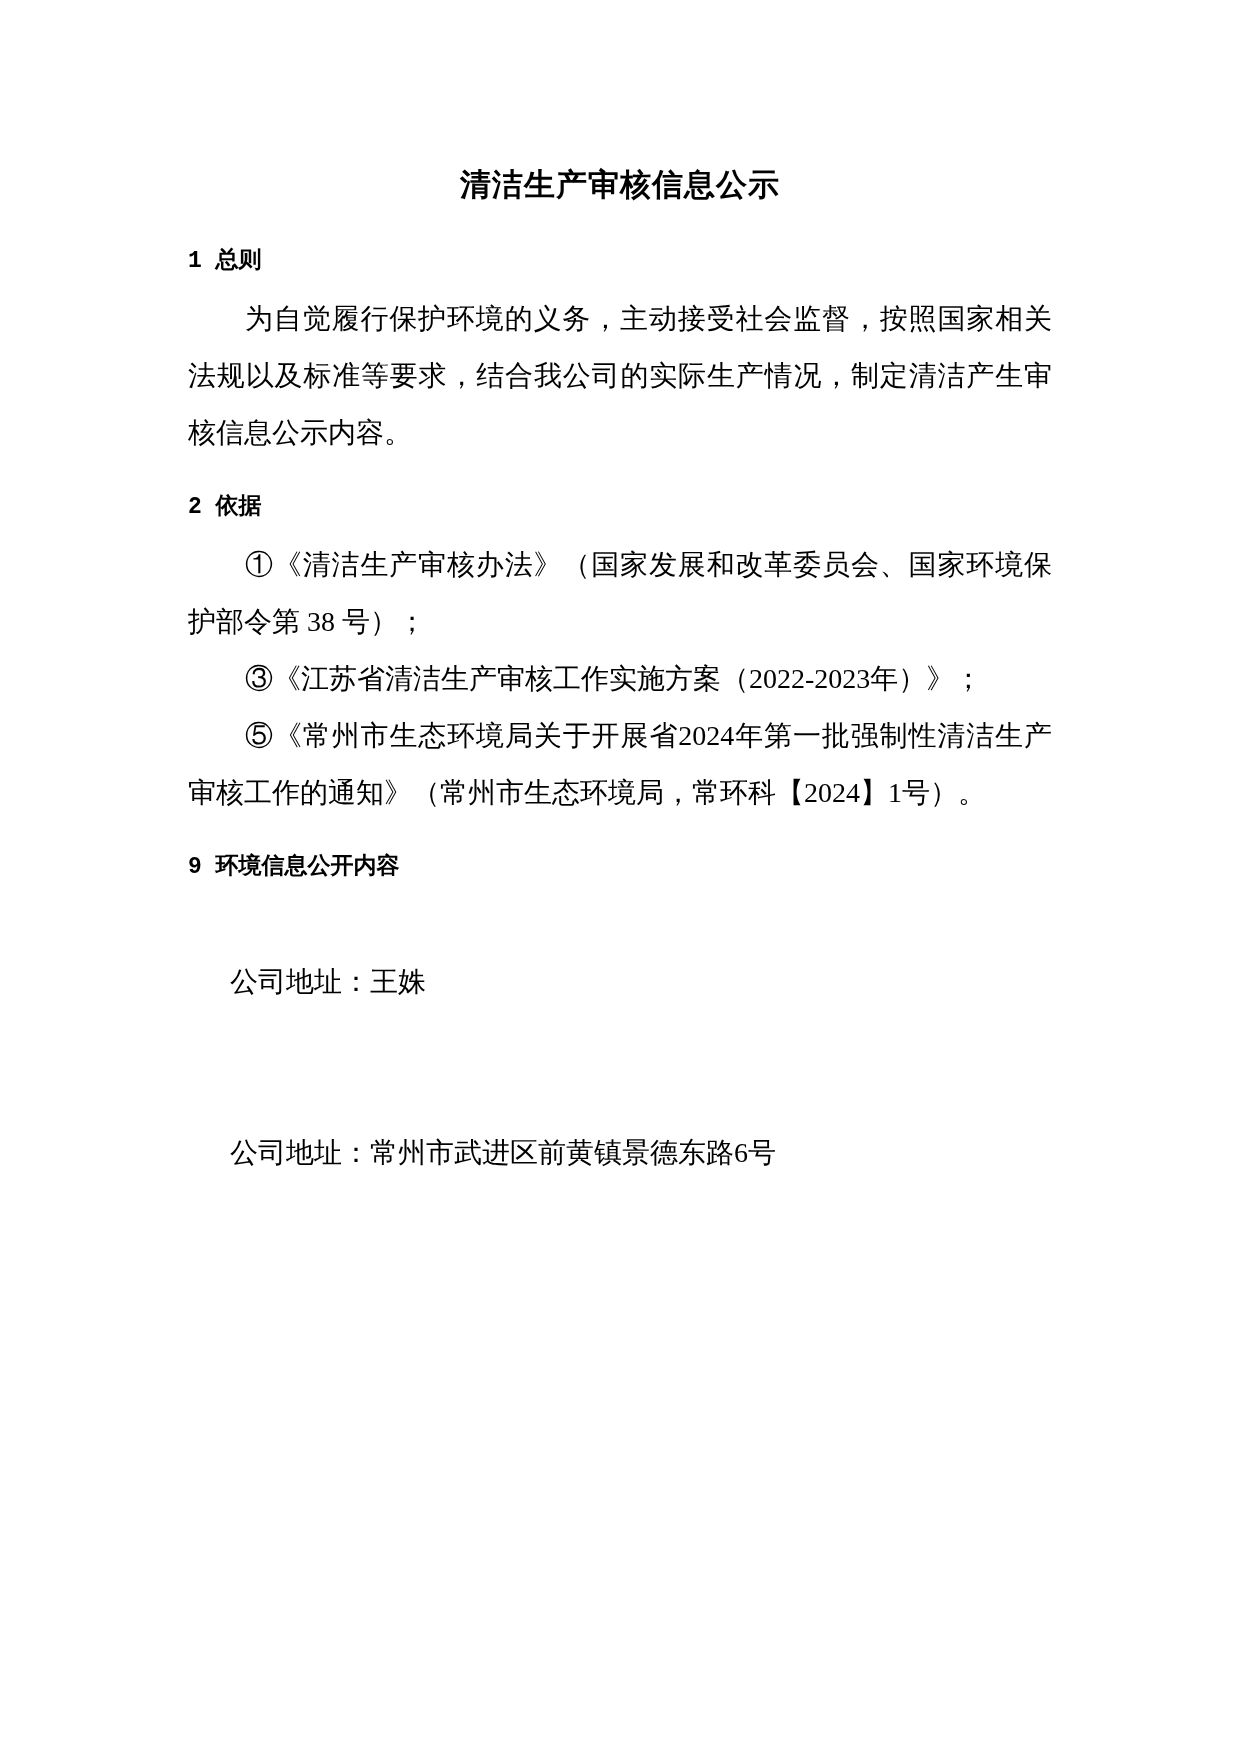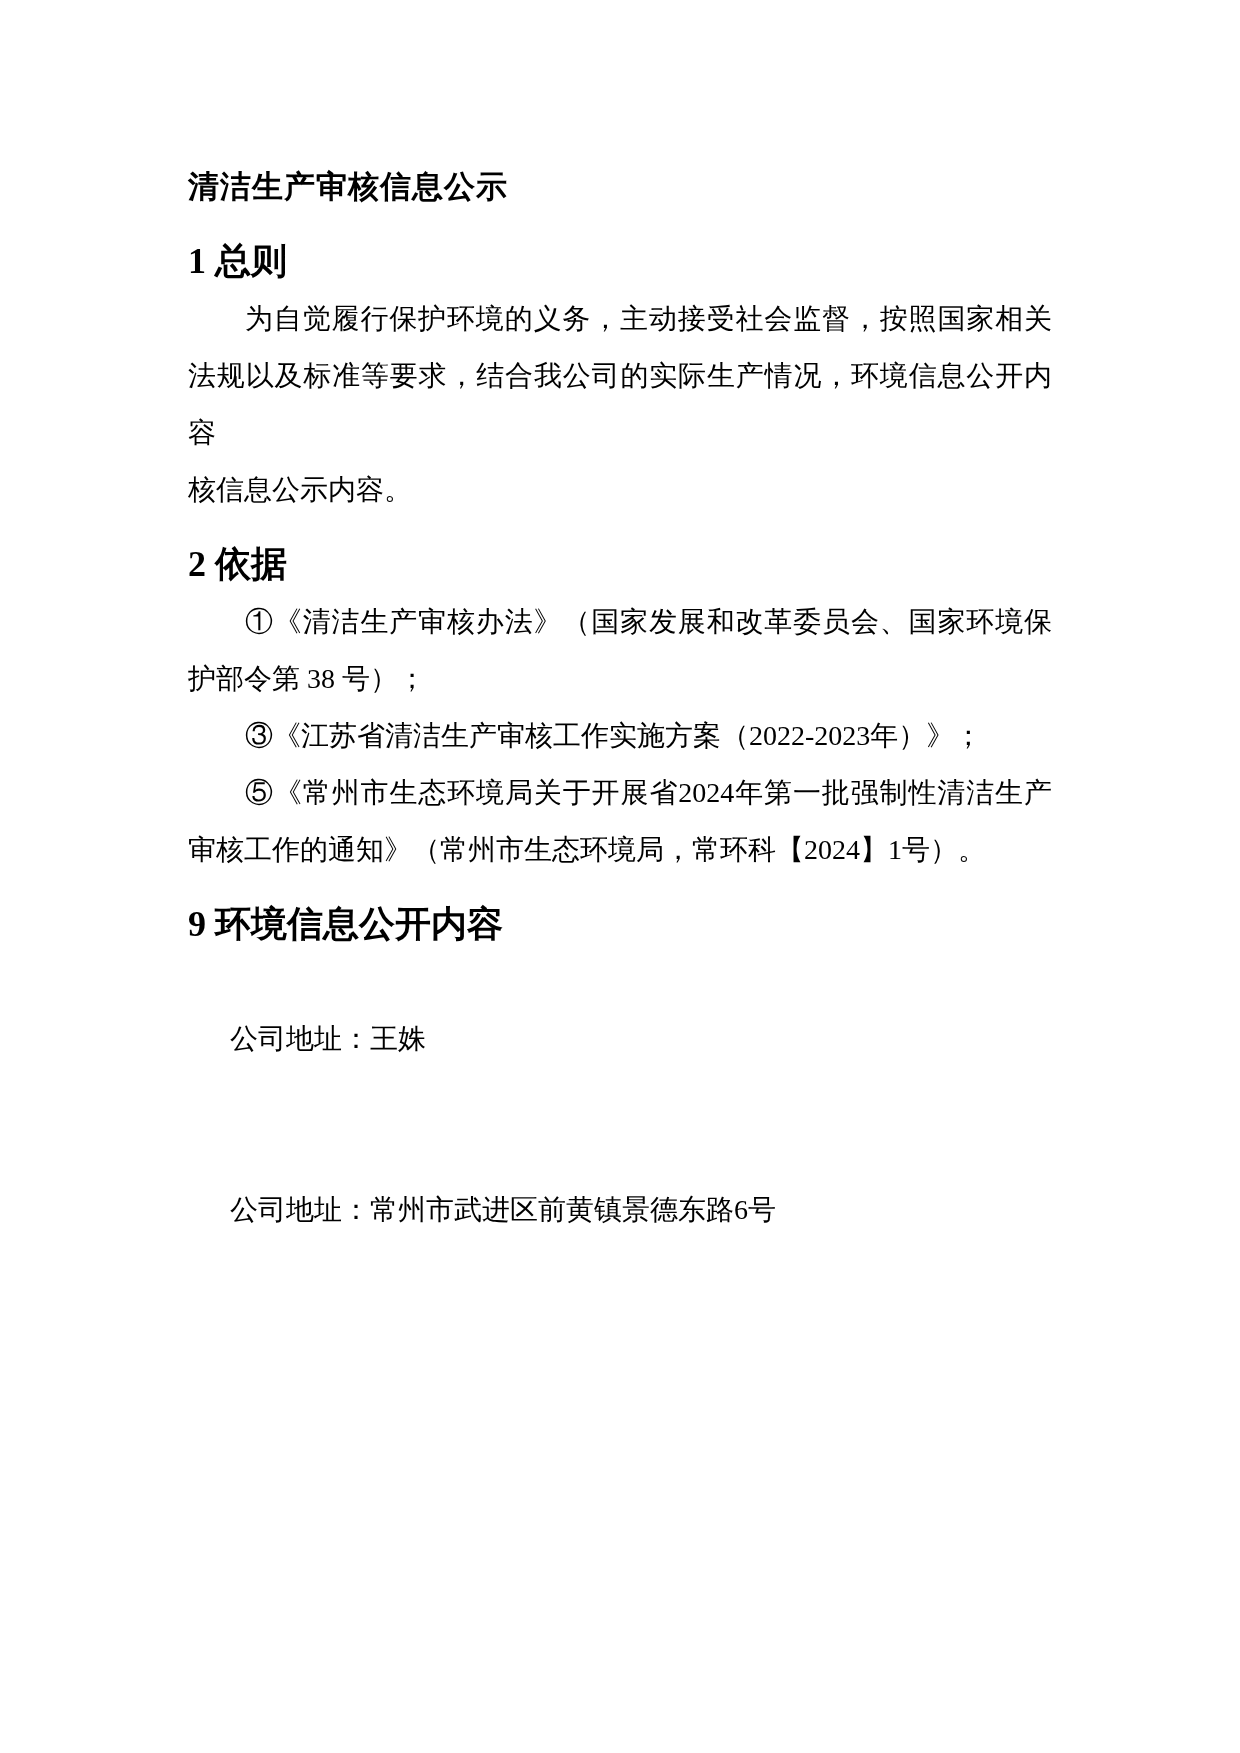--- a/index.html
+++ b/index.html
@@ -13,30 +13,31 @@
     height: 1753px;
     box-sizing: border-box;
     padding: 158px 188px 0 188px;
     background: #ffffff;
     color: #000000;
     font-family: "Liberation Serif", "DejaVu Serif", serif;
     font-size: 28px;
     overflow: hidden;
   }
   .doc-title {
-    font-family: Liberation Sans, sans-serif;
+    font-family: Liberation Mono, monospace;
     font-weight: 700;
     font-size: 31px;
     line-height: 57px;
+    text-align: center;
     letter-spacing: 1px;
   }
   .heading {
-    font-family: Liberation Serif, serif;
+    font-family: Liberation Mono, monospace;
     font-weight: 700;
-    font-size: 36px;
+    font-size: 23px;
     line-height: 57px;
     margin-top: 18px;
     white-space: pre-wrap;
   }
   .line {
     line-height: 57px;
     white-space: pre-wrap;
   }
   .indent {
     text-indent: 57px;
@@ -50,21 +51,21 @@
 </head>
 <body>
 
 <div class="page">
 
   <div class="doc-title">清洁生产审核信息公示</div>
 
   <div class="heading">1 总则</div>
   <div>
     <div class="line indent jl">为自觉履行保护环境的义务，主动接受社会监督，按照国家相关</div>
-    <div class="line jl">法规以及标准等要求，结合我公司的实际生产情况，环境信息公开内容</div>
+    <div class="line jl">法规以及标准等要求，结合我公司的实际生产情况，制定清洁产生审</div>
     <div class="line">核信息公示内容。</div>
   </div>
 
   <div class="heading">2 依据</div>
   <div>
     <div>
       <div class="line indent jl">①《清洁生产审核办法》（国家发展和改革委员会、国家环境保</div>
       <div class="line">护部令第 38 号）；</div>
     </div>
     <div>

